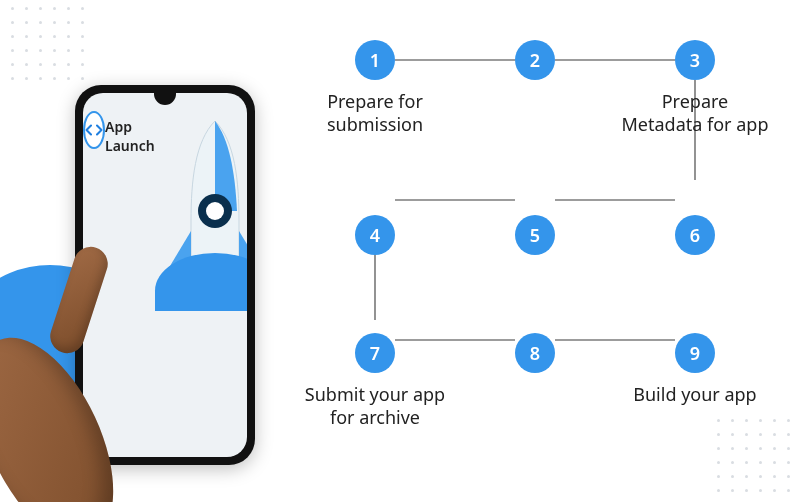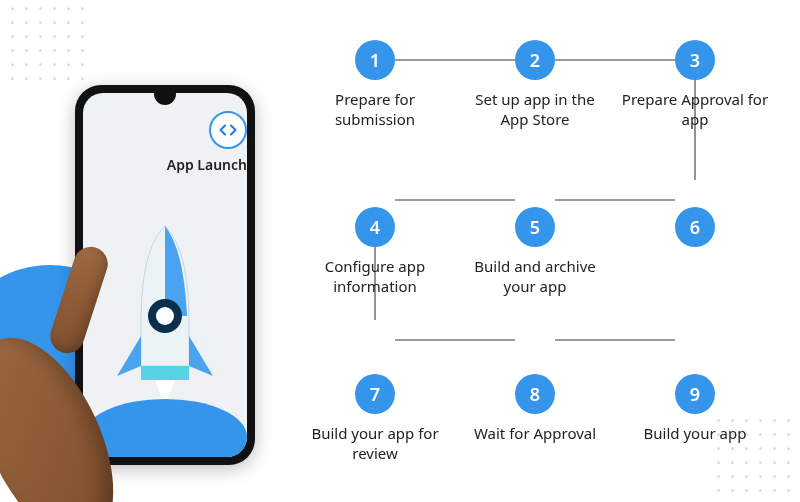--- a/index.html
+++ b/index.html
@@ -21,21 +21,21 @@
   
   .blue-blob{
     position:absolute;left:-55px;top:265px;width:210px;height:210px;border-radius:50%;background:var(--blue)
   }
   .phone{
     position:absolute;left:75px;top:85px;width:180px;height:380px;border-radius:26px;
     background:#111;box-shadow:0 4px 18px rgba(0,0,0,.25)
   }
   .screen{position:absolute;inset:8px;border-radius:20px;background:#eef2f5;overflow:hidden}
   .notch{position:absolute;top:0;left:50%;transform:translateX(-50%);width:22px;height:12px;border-radius:0 0 12px 12px;background:#111}
-  .screen-content{display:flex;flex-direction:column;align-items:flex-end;height:100%;box-sizing:border-box;padding-top:18px}
+  .screen-content{display:flex;flex-direction:row;align-items:flex-start;height:100%;box-sizing:border-box;padding-top:18px}
   .badge{width:34px;height:34px;border-radius:50%;background:#fff;border:2px solid var(--blue);display:flex;align-items:center;justify-content:center;color:var(--blue-dark);font-weight:700}
   .app-title{font-size:14px;font-weight:600;margin-top:6px}
   .rocket-wrap{position:relative;flex:1;width:100%;display:flex;align-items:center;justify-content:center}
   .clouds{position:absolute;bottom:0;left:0;right:0;height:58px;background:var(--blue);border-top-left-radius:80% 60px;border-top-right-radius:80% 60px}
 
   .hand{
     position:absolute;left:-10px;top:330px;width:110px;height:220px;border-radius:50%;
     background:linear-gradient(135deg,#a06a45,#7b4c2a);transform:rotate(-25deg);
     box-shadow:inset -8px -10px 18px rgba(0,0,0,.25);z-index:2;pointer-events:none
   }
@@ -45,21 +45,21 @@
     box-shadow:inset -4px -4px 10px rgba(0,0,0,.2)
   }
 
   
   .steps{position:absolute;left:300px;top:40px;width:470px}
   .connectors{position:absolute;inset:0;z-index:0}
   .connectors line{stroke:#3a3a3a;stroke-width:1.1}
   .row{display:flex;justify-content:space-between;margin-bottom:78px;position:relative;z-index:1}
   .step{width:150px;display:flex;flex-direction:column;align-items:center;text-align:center}
   .num{width:40px;height:40px;border-radius:50%;background:var(--blue);color:#fff;display:flex;align-items:center;justify-content:center;font-size:18px;font-weight:600}
-  .label{margin-top:10px;font-size:15px;line-height:1.3;max-width:150px}
+  .label{margin-top:10px;font-size:18px;line-height:1.3;max-width:150px}
 </style>
 </head>
 <body>
 
 <div class="dots" style="left:8px;top:4px">
     <span></span>
     <span></span>
     <span></span>
     <span></span>
     <span></span>
@@ -184,47 +184,43 @@
     <line x1="255" y1="300" x2="375" y2="300"></line>
   </svg>
 
   <div class="row">
     <div class="step">
       <div class="num">1</div>
       <div class="label">Prepare for submission</div>
     </div>
     <div class="step">
       <div class="num">2</div>
-      <div class="label">Set up app in the App Store</div>
     </div>
     <div class="step">
       <div class="num">3</div>
-      <div class="label">Prepare Approval for app</div>
+      <div class="label">Prepare Metadata for app</div>
     </div>
   </div>
   <div class="row">
     <div class="step">
       <div class="num">4</div>
-      <div class="label">Configure app information</div>
     </div>
     <div class="step">
       <div class="num">5</div>
-      <div class="label">Build and archive your app</div>
     </div>
     <div class="step">
       <div class="num">6</div>
     </div>
   </div>
   <div class="row" style="margin-bottom:0">
     <div class="step">
       <div class="num">7</div>
-      <div class="label">Build your app for review</div>
+      <div class="label">Submit your app for archive</div>
     </div>
     <div class="step">
       <div class="num">8</div>
-      <div class="label">Wait for Approval</div>
     </div>
     <div class="step">
       <div class="num">9</div>
       <div class="label">Build your app</div>
     </div>
   </div>
 </div>
 
 </body></html>

